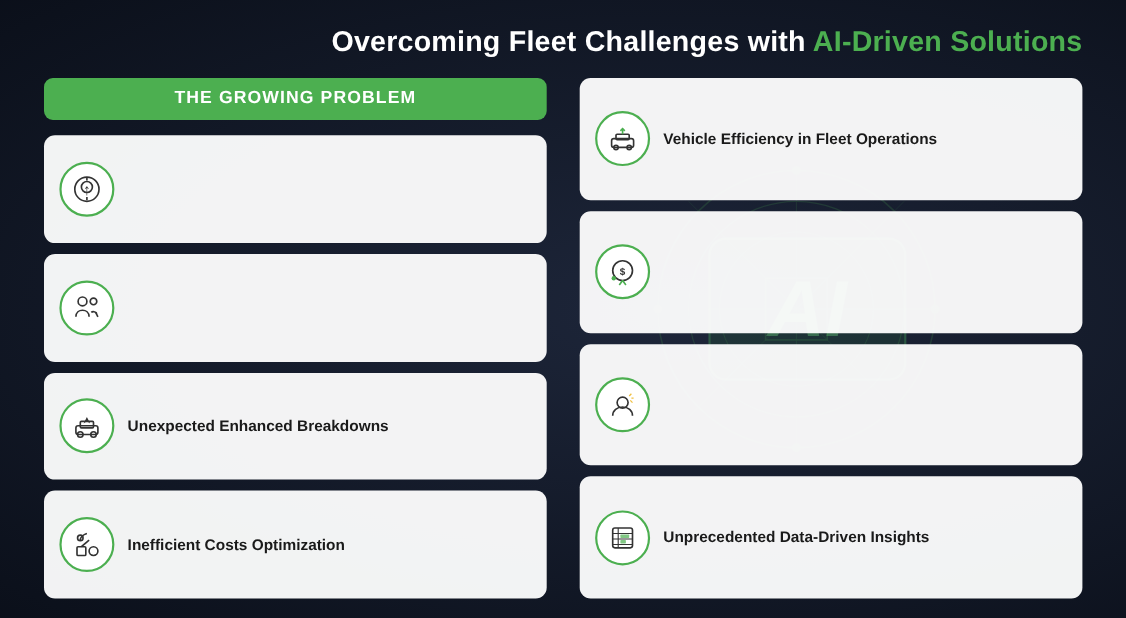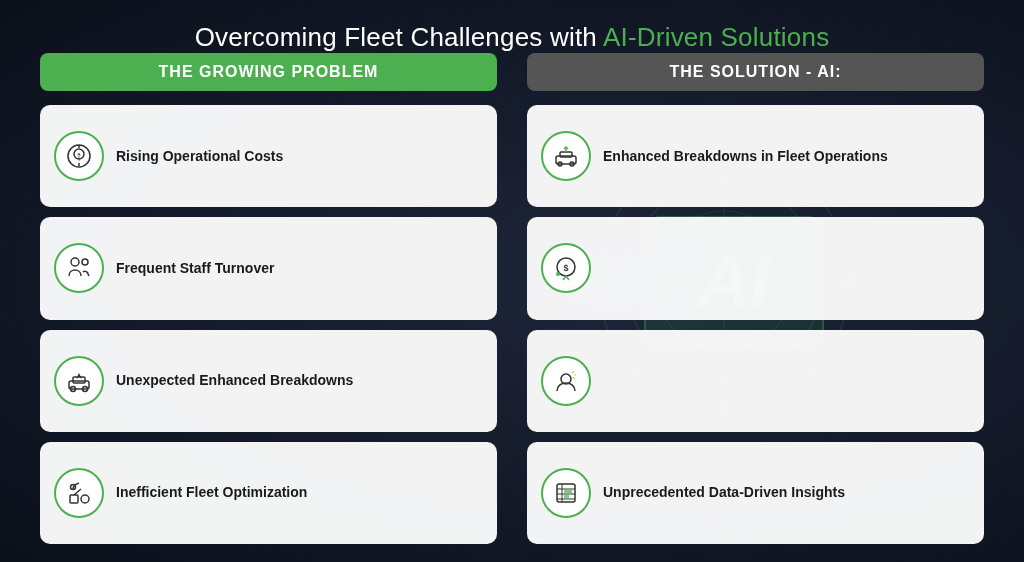--- a/index.html
+++ b/index.html
@@ -56,24 +56,25 @@
       position: relative;
       z-index: 1;
       width: 100%;
       height: 100%;
       padding: 22px 40px 18px 40px;
       display: flex;
       flex-direction: column;
     }
 
     .title {
-      text-align: center;
+      text-align: right;
       color: #ffffff;
       font-size: 26px;
-      font-weight: 400;
+      font-weight: 700;
+      margin-bottom: 18px;
       letter-spacing: 0.2px;
     }
 
     .title-highlight {
       color: #4caf50;
     }
 
     .columns {
       display: flex;
       gap: 30px;
@@ -176,34 +177,32 @@
       <div class="item-row">
         <div class="icon-circle">
           <svg class="icon-svg" viewBox="0 0 28 28" fill="none">
             <circle cx="14" cy="14" r="11" stroke="#333" stroke-width="1.5" fill="none"></circle>
             <text x="14" y="19" text-anchor="middle" font-size="14" fill="#333">↑</text>
             <circle cx="14" cy="12" r="5" stroke="#333" stroke-width="1.5" fill="none"></circle>
             <line x1="14" y1="6" x2="14" y2="3" stroke="#333" stroke-width="1.5"></line>
             <line x1="14" y1="21" x2="14" y2="24" stroke="#333" stroke-width="1.5"></line>
           </svg>
         </div>
-        <span class="item-text">Rising Operational Costs</span>
       </div>
 
       <div class="item-row">
         <div class="icon-circle">
           <svg class="icon-svg" viewBox="0 0 28 28" fill="none">
             <circle cx="10" cy="8" r="4" stroke="#333" stroke-width="1.5" fill="none"></circle>
             <circle cx="20" cy="8" r="3" stroke="#333" stroke-width="1.5" fill="none"></circle>
             <path d="M4 22c0-4 3-6 6-6s6 2 6 6" stroke="#333" stroke-width="1.5" fill="none"></path>
             <path d="M18 18c1-1 4-1 5 1" stroke="#333" stroke-width="1.5" fill="none"></path>
             <line x1="22" y1="18" x2="24" y2="22" stroke="#333" stroke-width="1.5"></line>
           </svg>
         </div>
-        <span class="item-text">Frequent Staff Turnover</span>
       </div>
 
       <div class="item-row">
         <div class="icon-circle">
           <svg class="icon-svg" viewBox="0 0 28 28" fill="none">
             <rect x="4" y="14" width="20" height="8" rx="2" stroke="#333" stroke-width="1.5" fill="none"></rect>
             <rect x="8" y="10" width="12" height="6" rx="1" stroke="#333" stroke-width="1.5" fill="none"></rect>
             <circle cx="8" cy="22" r="2.5" stroke="#333" stroke-width="1.5" fill="none"></circle>
             <circle cx="20" cy="22" r="2.5" stroke="#333" stroke-width="1.5" fill="none"></circle>
             <path d="M14 6 L11 12 L14 10 L17 12 Z" fill="#333"></path>
@@ -215,39 +214,38 @@
       <div class="item-row">
         <div class="icon-circle">
           <svg class="icon-svg" viewBox="0 0 28 28" fill="none">
             <rect x="5" y="16" width="8" height="8" rx="1" stroke="#333" stroke-width="1.5" fill="none"></rect>
             <circle cx="20" cy="20" r="4" stroke="#333" stroke-width="1.5" fill="none"></circle>
             <path d="M9 16 L16 10" stroke="#333" stroke-width="1.5"></path>
             <path d="M8 10 C8 6 14 4 14 4" stroke="#333" stroke-width="1.5" fill="none"></path>
             <circle cx="8" cy="8" r="2.5" stroke="#333" stroke-width="1.5" fill="none"></circle>
           </svg>
         </div>
-        <span class="item-text">Inefficient Fleet Optimization</span>
+        <span class="item-text">Inefficient Costs Optimization</span>
       </div>
     </div>
 
     <div class="column">
-      <div class="column-header solution">THE SOLUTION - AI:</div>
 
       <div class="item-row">
         <div class="icon-circle">
           <svg class="icon-svg" viewBox="0 0 28 28" fill="none">
             <rect x="4" y="14" width="20" height="8" rx="2" stroke="#333" stroke-width="1.5" fill="none"></rect>
             <rect x="8" y="10" width="12" height="5" rx="1" stroke="#333" stroke-width="1.5" fill="none"></rect>
             <circle cx="8" cy="22" r="2" stroke="#333" stroke-width="1.5" fill="none"></circle>
             <circle cx="20" cy="22" r="2" stroke="#333" stroke-width="1.5" fill="none"></circle>
             <path d="M12 7 L14 5 L16 7" stroke="#4caf50" stroke-width="1.5"></path>
             <line x1="14" y1="5" x2="14" y2="10" stroke="#4caf50" stroke-width="1.5"></line>
           </svg>
         </div>
-        <span class="item-text">Enhanced Breakdowns in Fleet Operations</span>
+        <span class="item-text">Vehicle Efficiency in Fleet Operations</span>
       </div>
 
       <div class="item-row">
         <div class="icon-circle">
           <svg class="icon-svg" viewBox="0 0 28 28" fill="none">
             <circle cx="14" cy="13" r="9" stroke="#333" stroke-width="1.5" fill="none"></circle>
             <text x="14" y="17" text-anchor="middle" font-size="9" font-weight="bold" fill="#333">$</text>
             <path d="M14 22 L11 26 M14 22 L17 26" stroke="#4caf50" stroke-width="1.5"></path>
             <circle cx="6" cy="20" r="2" fill="#4caf50"></circle>
           </svg>

